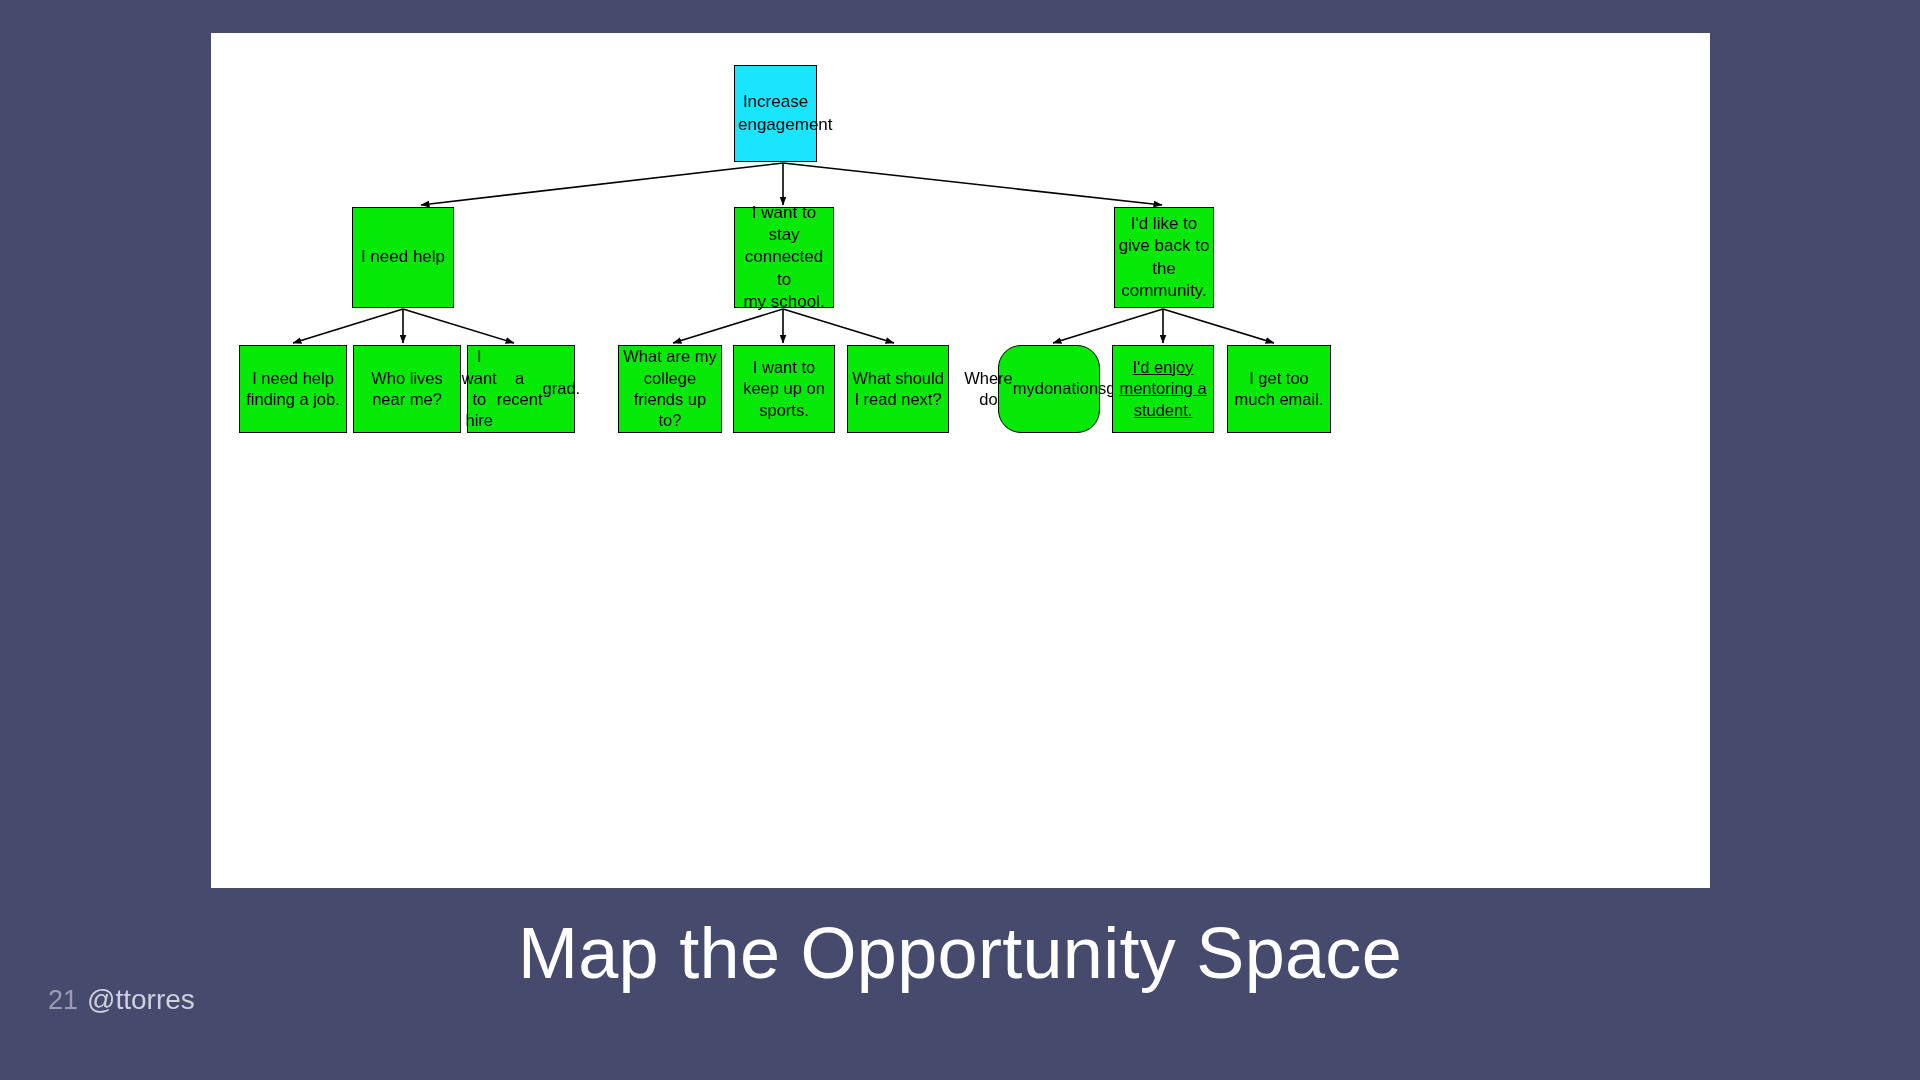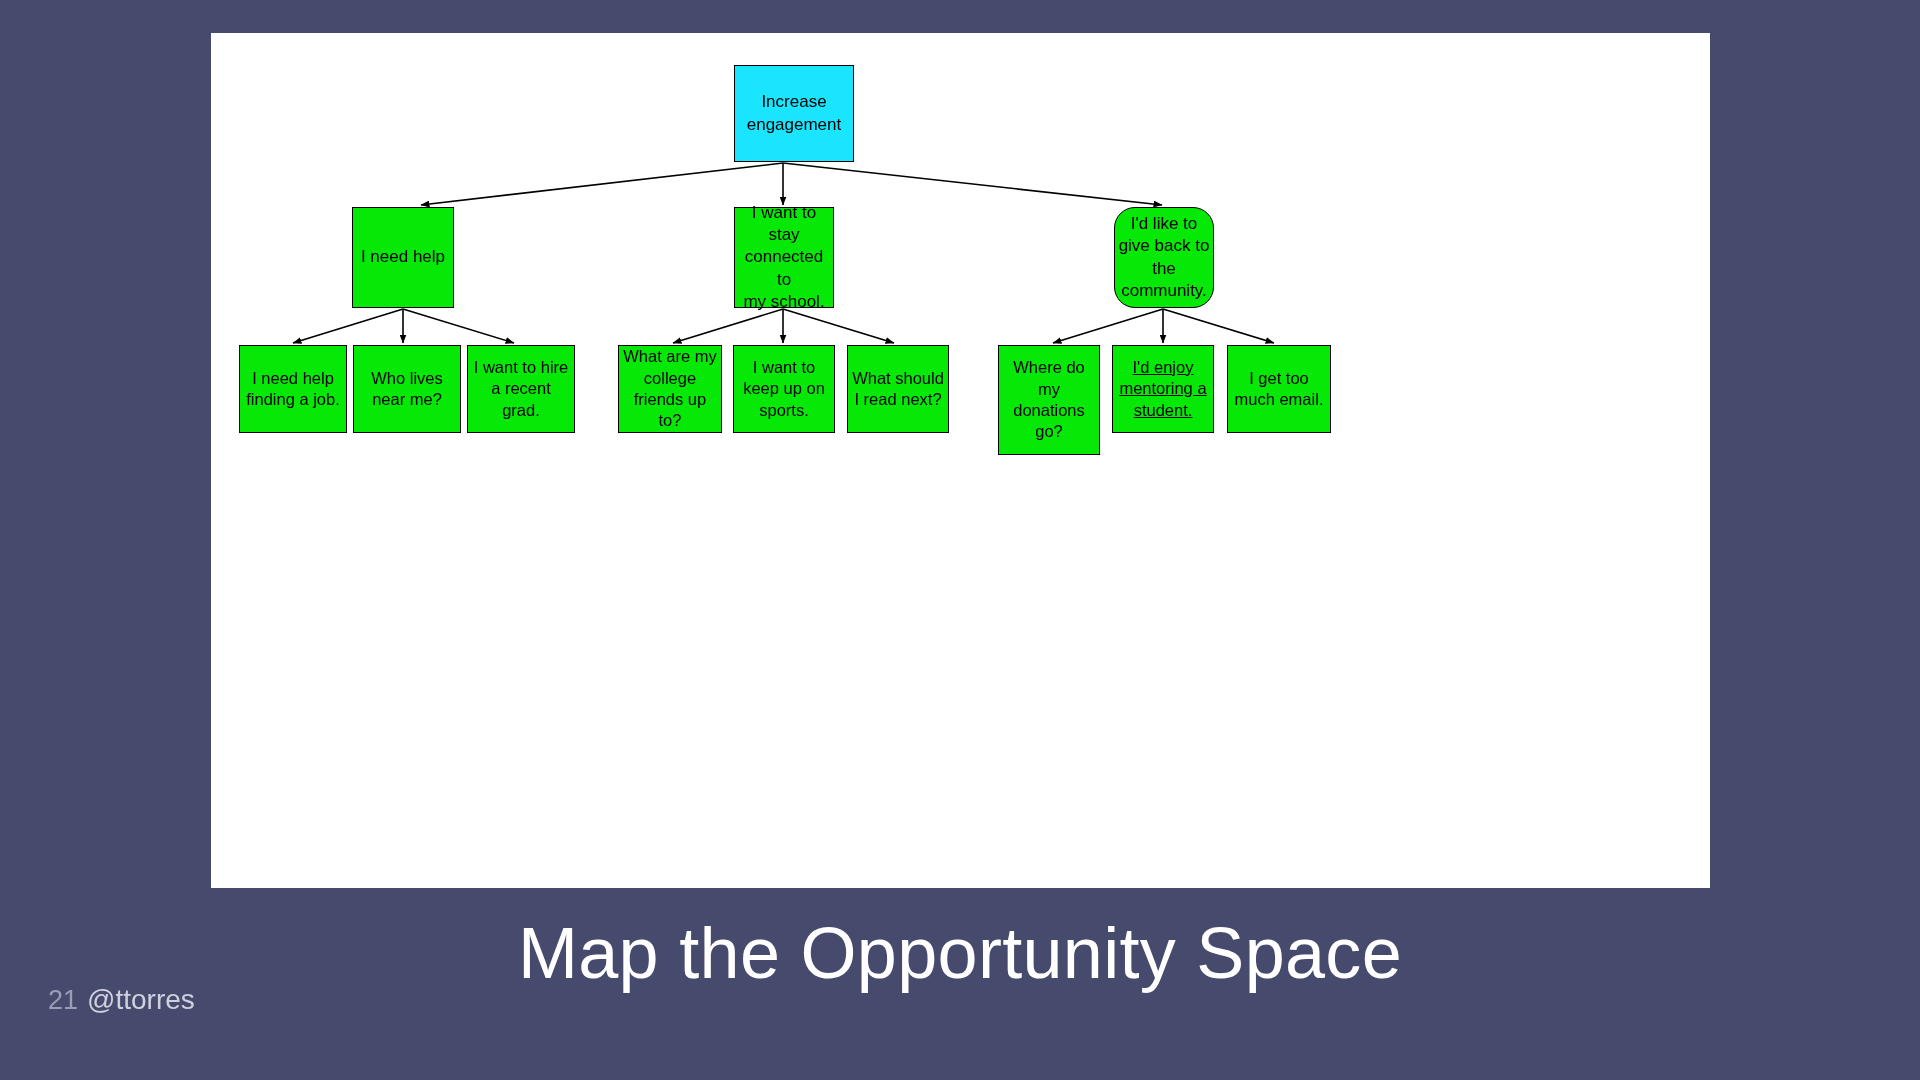--- a/index.html
+++ b/index.html
@@ -139,54 +139,54 @@
           <line x1="572" y1="276" x2="462" y2="310"></line>
           <line x1="572" y1="276" x2="572" y2="310"></line>
           <line x1="572" y1="276" x2="683" y2="310"></line>
 
           <line x1="952" y1="276" x2="842" y2="310"></line>
           <line x1="952" y1="276" x2="952" y2="310"></line>
           <line x1="952" y1="276" x2="1063" y2="310"></line>
         </g>
       </svg>
 
-      <div class="node node-root" style="left:523px; top:32px; width:120px; height:97px; flex-direction:column;">
+      <div class="node node-root" style="left:523px; top:32px; width:83px; height:97px; flex-direction:column;">
         <span>Increase</span>
         <span>engagement</span>
       </div>
 
       <div class="node node-l2" style="left:141px; top:174px; width:102px; height:101px; flex-direction:column;">
         <span>I need help</span>
       </div>
 
       <div class="node node-l2" style="left:523px; top:174px; width:100px; height:101px; flex-direction:column;">
         <span>I want to</span>
         <span>stay</span>
         <span>connected to</span>
         <span>my school.</span>
       </div>
 
-      <div class="node node-l2" style="left:903px; top:174px; width:100px; height:101px; flex-direction:column;border-radius:21px;">
+      <div class="node node-l2" style="left:903px; top:174px; width:100px; height:101px; flex-direction:column;">
         <span>I'd like to</span>
         <span>give back to</span>
         <span>the</span>
         <span>community.</span>
       </div>
 
       <div class="node node-leaf" style="left:28px; top:312px; width:108px; height:88px; flex-direction:column;">
         <span>I need help</span>
         <span>finding a job.</span>
       </div>
 
       <div class="node node-leaf" style="left:142px; top:312px; width:108px; height:88px; flex-direction:column;">
         <span>Who lives</span>
         <span>near me?</span>
       </div>
 
-      <div class="node node-leaf" style="left:256px; top:312px; width:108px; height:88px; flex-direction:column;">
+      <div class="node node-leaf" style="left:256px; top:312px; width:108px; height:88px; flex-direction:row;">
         <span>I want to hire</span>
         <span>a recent</span>
         <span>grad.</span>
       </div>
 
       <div class="node node-leaf" style="left:407px; top:312px; width:104px; height:88px; flex-direction:column;align-items:flex-end;">
         <span>What are my</span>
         <span>college</span>
         <span>friends up</span>
         <span>to?</span>
@@ -196,21 +196,21 @@
         <span>I want to</span>
         <span>keep up on</span>
         <span>sports.</span>
       </div>
 
       <div class="node node-leaf" style="left:636px; top:312px; width:102px; height:88px; flex-direction:column;">
         <span>What should</span>
         <span>I read next?</span>
       </div>
 
-      <div class="node node-leaf" style="left:787px; top:312px; width:102px; height:110px; flex-direction:column;">
+      <div class="node node-leaf" style="left:787px; top:312px; width:102px; height:88px; flex-direction:row;border-radius:23px;">
         <span>Where do</span>
         <span>my</span>
         <span>donations</span>
         <span>go?</span>
       </div>
 
       <div class="node node-leaf" style="left:901px; top:312px; width:102px; height:88px; flex-direction:column;text-decoration:underline;">
         <span>I'd enjoy</span>
         <span>mentoring a</span>
         <span>student.</span>

